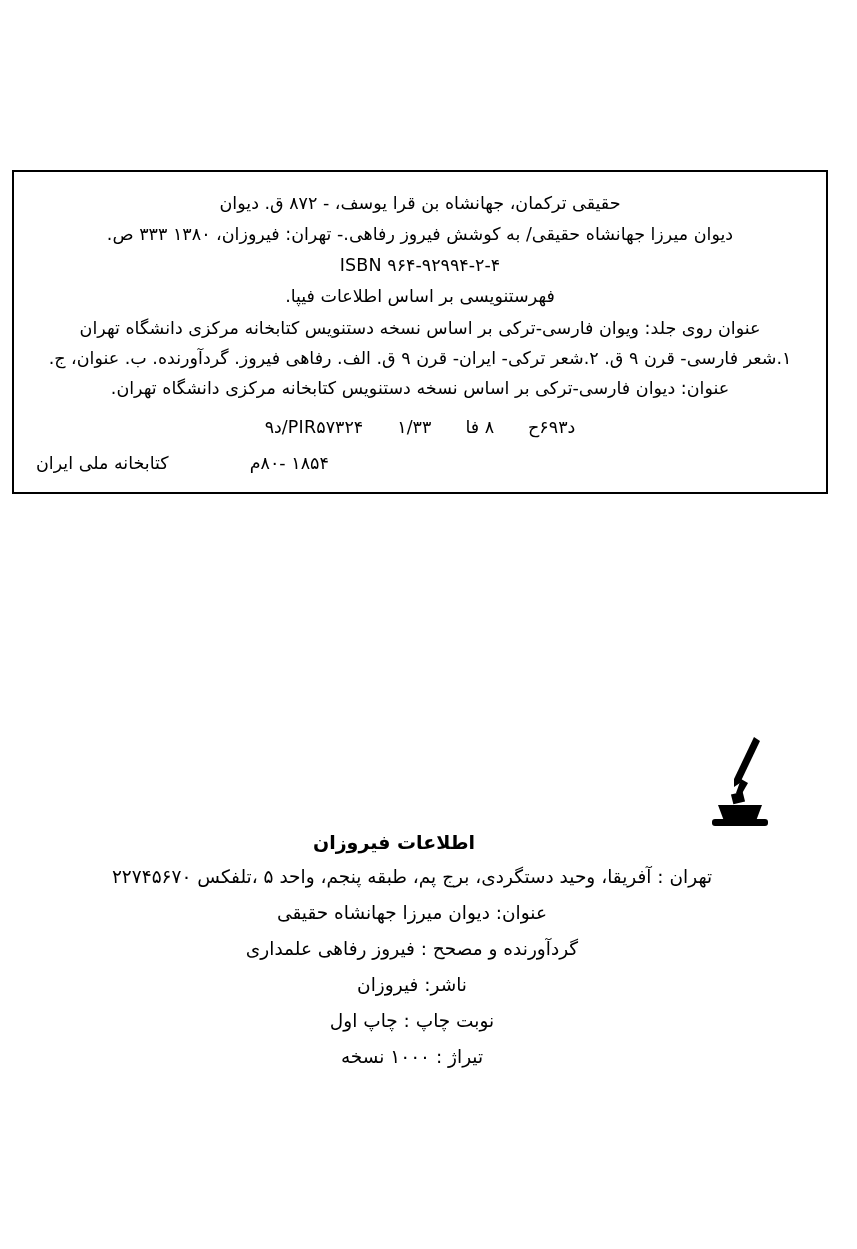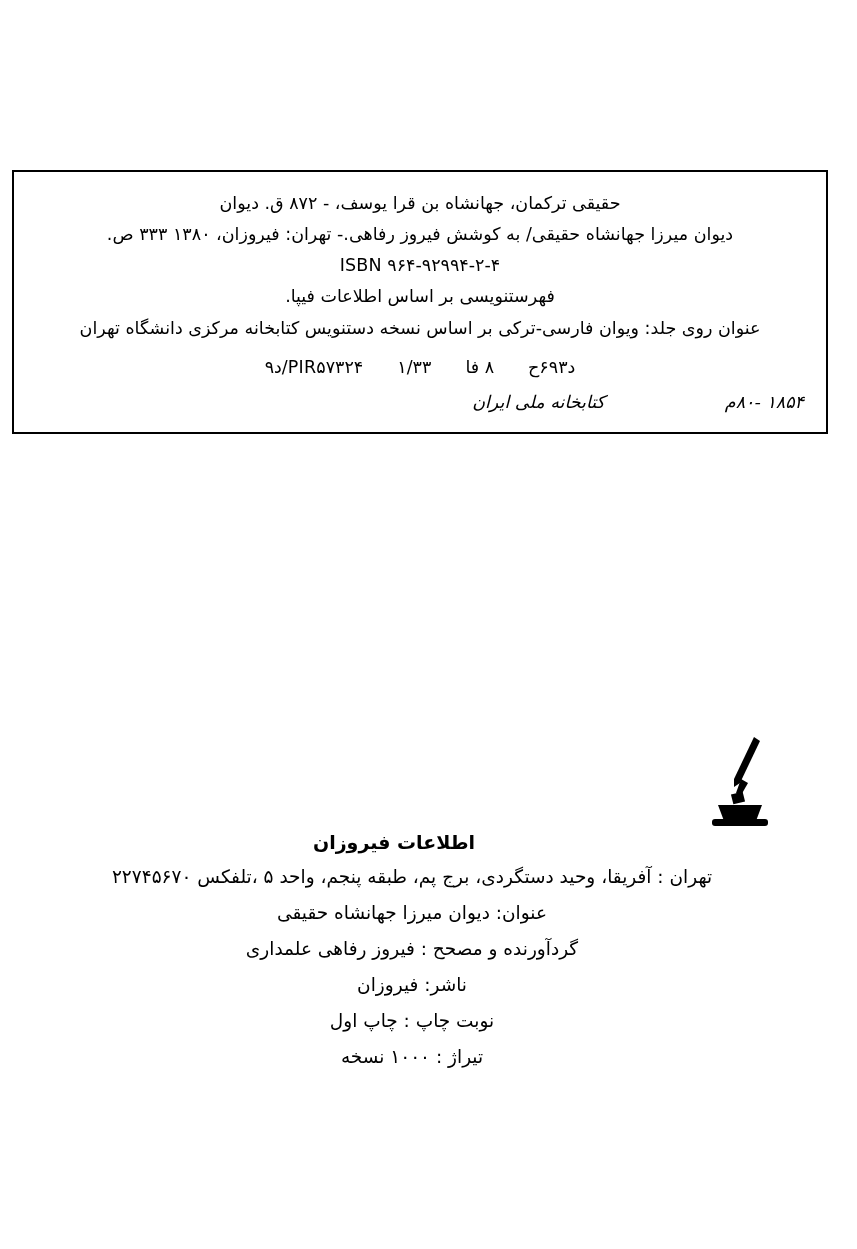--- a/index.html
+++ b/index.html
@@ -55,27 +55,26 @@
     gap: 34px;
     font-size: 17.5px;
     margin-top: 10px;
     line-height: 1.7;
   }
   .cip-codes .code-main { letter-spacing: 0.2px; }
 
   .cip-foot {
     display: flex;
     flex-direction: row-reverse;
-    justify-content: flex-end;
+    justify-content: flex-start;
     align-items: baseline;
-    gap: 120px;
+    gap: 81px;
     font-size: 17.5px;
     margin-top: 6px;
     line-height: 1.7;
-    font-style: italic;
   }
 
   
   .colophon {
     position: absolute;
     top: 735px;
     left: 12px;
     width: 800px;
     direction: rtl;
     text-align: center;
@@ -119,20 +118,21 @@
 <body>
 
 <div class="page">
 
   <div class="cip-box">
     <div class="cip-line">حقیقی ترکمان، جهانشاه بن قرا یوسف،   - ۸۷۲ ق. دیوان</div>
     <div class="cip-line">دیوان میرزا جهانشاه حقیقی/ به کوشش فیروز رفاهی.- تهران: فیروزان،  ۱۳۸۰  ۳۳۳ ص.</div>
     <div class="cip-line isbn">ISBN ۹۶۴-۹۲۹۹۴-۲-۴</div>
     <div class="cip-line">فهرستنویسی بر اساس اطلاعات فیپا.</div>
     <div class="cip-line tight">عنوان روی جلد: ویوان فارسی-ترکی بر اساس نسخه دستنویس کتابخانه مرکزی دانشگاه تهران</div>
+    <div class="cip-line tight">۱.شعر فارسی- قرن ۹ ق.  ۲.شعر ترکی- ایران- قرن ۹ ق.   الف. رفاهی فیروز. گردآورنده. ب. عنوان، ج. عنوان: دیوان فارسی-ترکی بر اساس نسخه دستنویس کتابخانه مرکزی دانشگاه تهران.</div>
 
     <div class="cip-codes">
       <span class="code-main">PIR۵۷۳۲۴/د۹</span>
       <span>۱/۳۳</span>
       <span>۸ فا</span>
       <span>د۶۹۳ح</span>
     </div>
 
     <div class="cip-foot">
       <span>کتابخانه ملی ایران</span>

